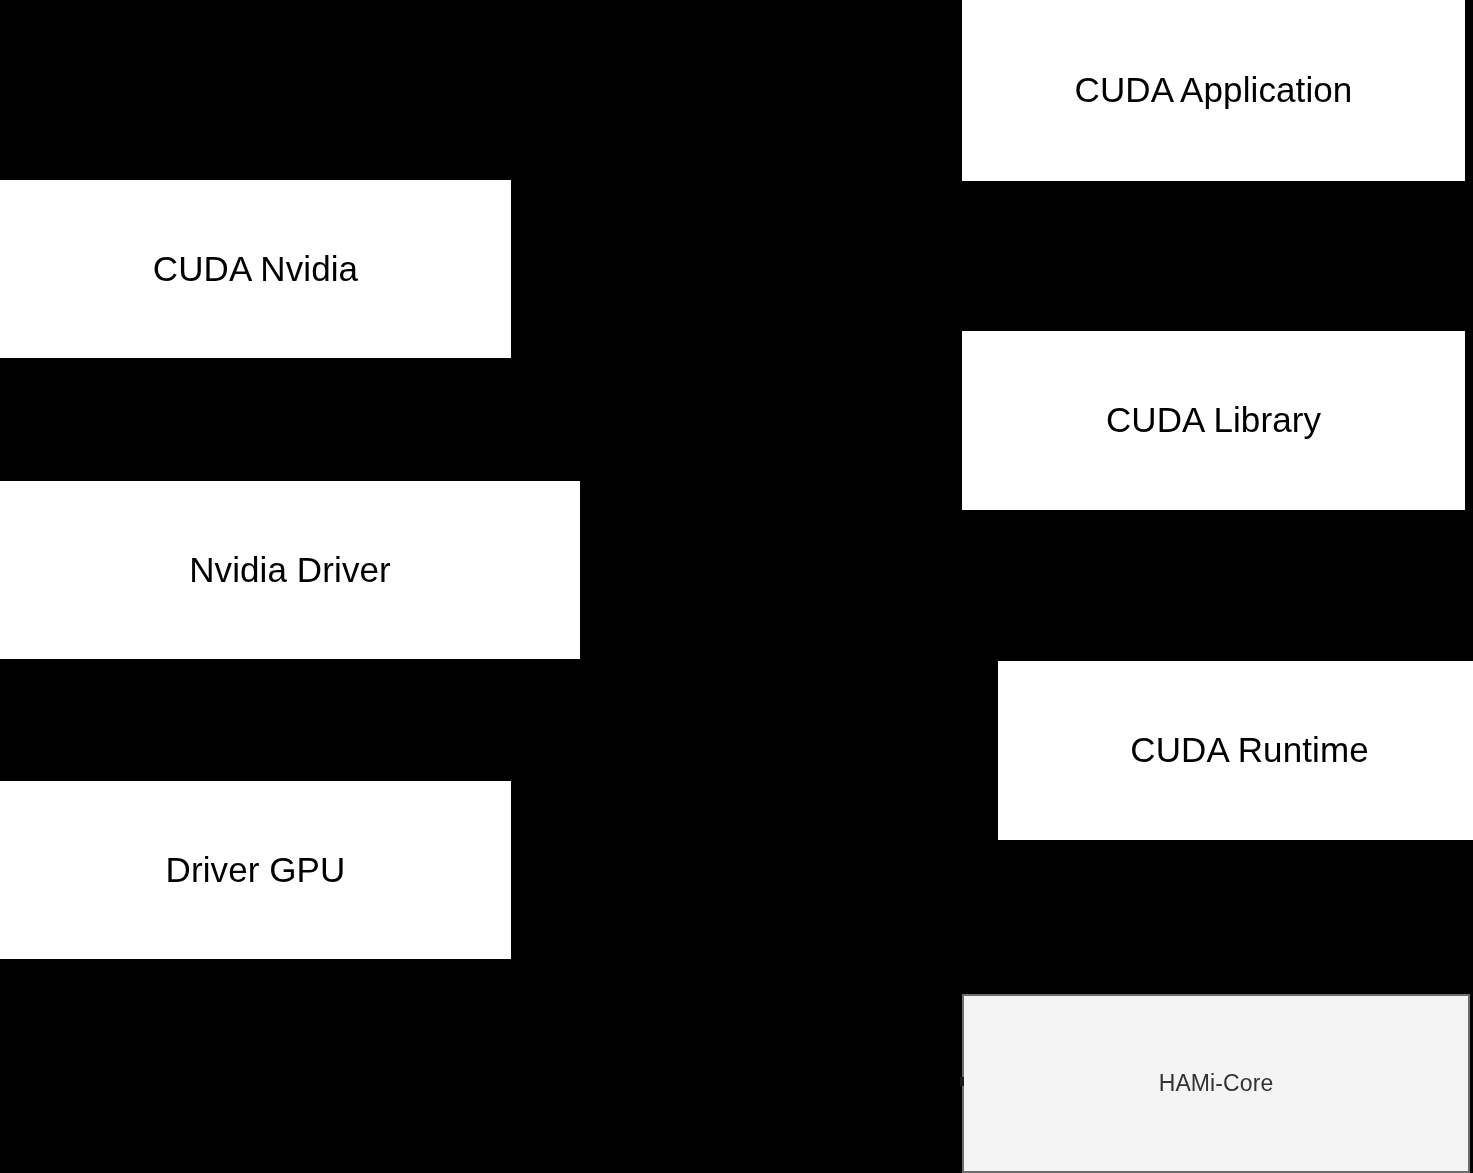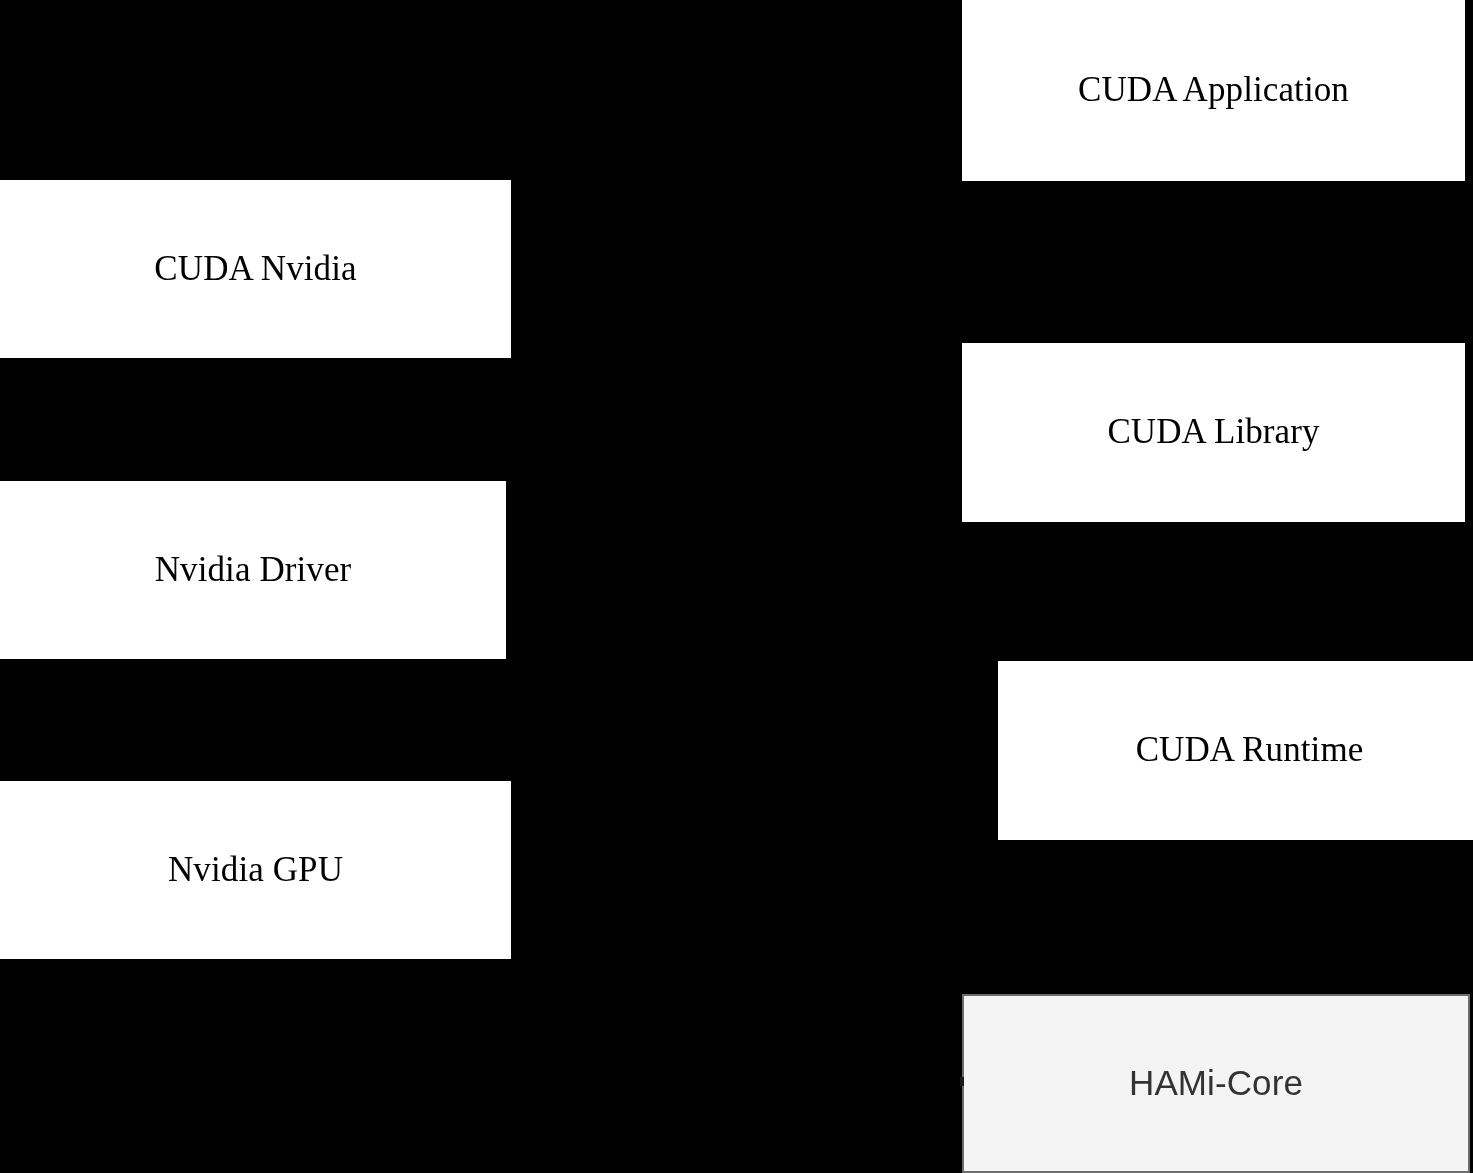--- a/index.html
+++ b/index.html
@@ -30,66 +30,65 @@
     white-space: nowrap;
     letter-spacing: 0.1px;
   }
   
   .node.plain {
     background: #ffffff;
     border: 0 none;
     color: #000000;
     font-size: 35px;
     font-weight: 400;
-    font-family: Liberation Serif, serif;
   }
   
   .node.shaded {
     background: #f4f4f4;
     border: 2px solid #6d6d6d;
     color: #333333;
-    font-size: 35px;
+    font-size: 23px;
     font-weight: 400;
   }
   
   .edge-nub {
     position: absolute;
     background: #1a1a1a;
     width: 4px;
     height: 9px;
   }
 </style>
 </head>
 <body>
 
 <div id="canvas">
 
   <div class="node plain" style="left:962px; top:0px; width:503px; height:181px;">
     <span class="node-label">CUDA Application</span>
   </div>
 
-  <div class="node plain" style="left:962px; top:331px; width:503px; height:179px;margin-top:12px;">
+  <div class="node plain" style="left:962px; top:331px; width:503px; height:179px;">
     <span class="node-label">CUDA Library</span>
   </div>
 
   <div class="node plain" style="left:962px; top:661px; width:503px; height:179px;margin-left:36px;">
     <span class="node-label">CUDA Runtime</span>
   </div>
 
   <div class="node shaded" style="left:962px; top:994px; width:508px; height:179px;">
     <span class="node-label">HAMi-Core</span>
   </div>
 
   <div class="edge-nub" style="left:960px; top:1077px;"></div>
 
   <div class="node plain" style="left:0px; top:180px; width:511px; height:178px;">
     <span class="node-label">CUDA Nvidia</span>
   </div>
 
-  <div class="node plain" style="left:0px; top:481px; width:506px; height:178px;">
+  <div class="node plain" style="left:0px; top:481px; width:580px; height:178px;">
     <span class="node-label">Nvidia Driver</span>
   </div>
 
   <div class="node plain" style="left:0px; top:781px; width:511px; height:178px;">
-    <span class="node-label">Nvidia GPU</span>
+    <span class="node-label">Driver GPU</span>
   </div>
 
 </div>
 
 </body></html>

